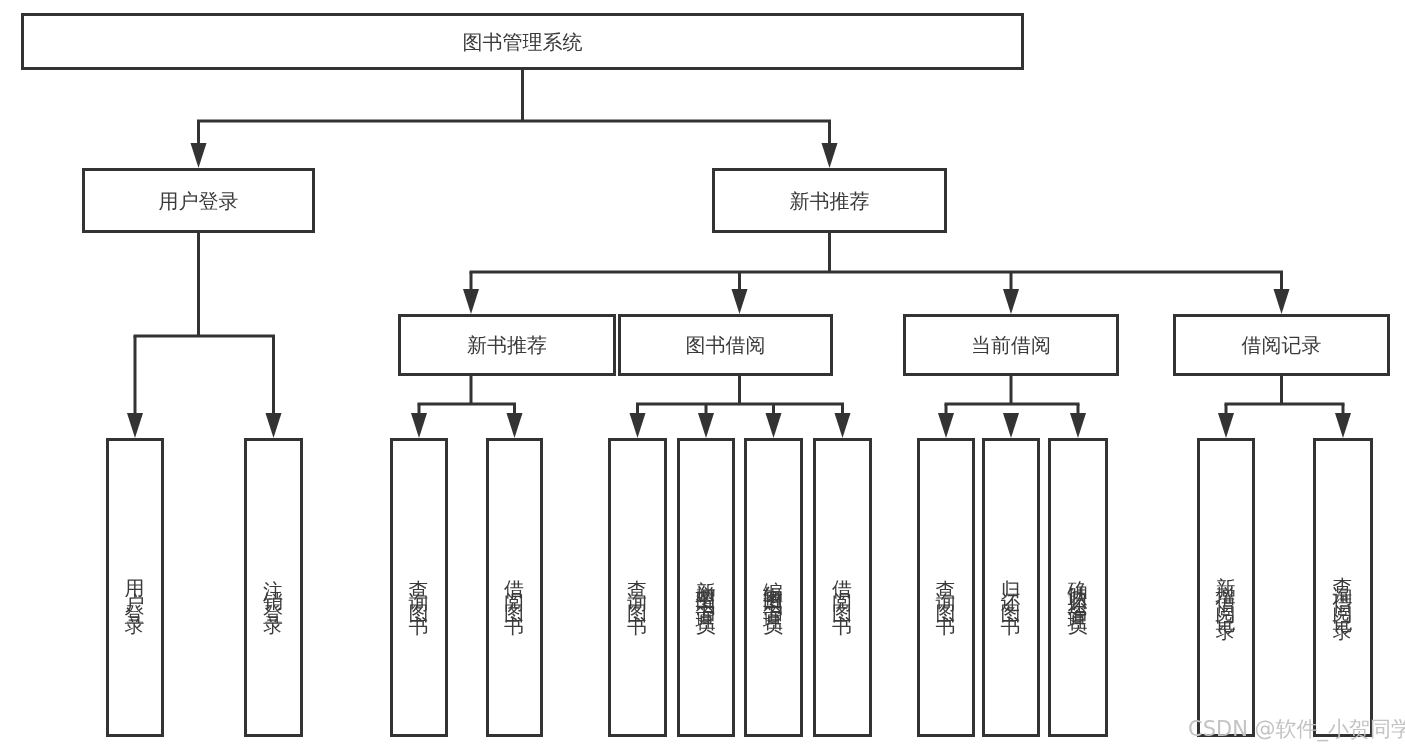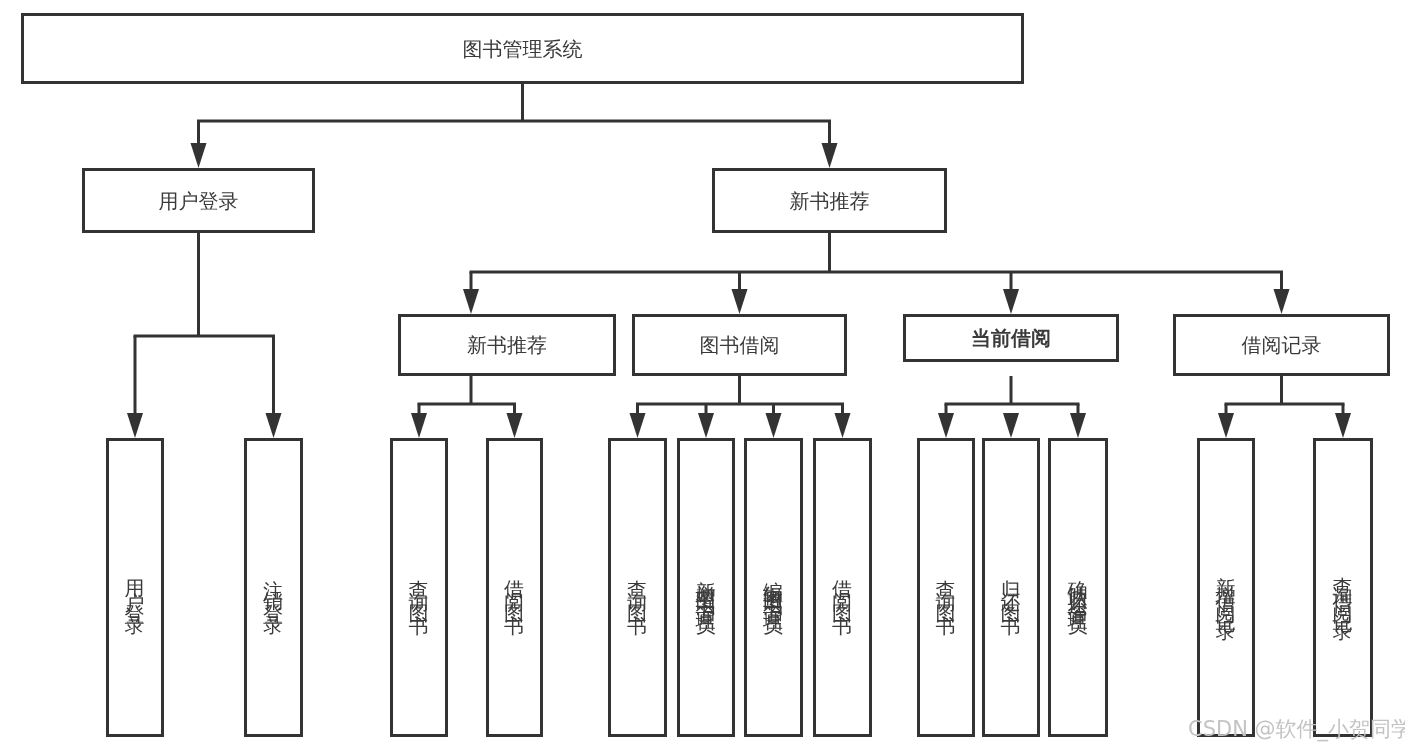--- a/index.html
+++ b/index.html
@@ -36,28 +36,28 @@
   .leaf .lbl {
     writing-mode: vertical-rl;
     text-orientation: mixed;
     white-space: normal;
   }
   .ls4  { letter-spacing: 12px; }
   .ls6  { letter-spacing: 9px; }
   .ls10 { letter-spacing: 5px; }
 
   
-  #n-root   { left: 21px;   top: 13px;  width: 1003px; height: 71px; justify-content: center; }
+  #n-root   { left: 21px;   top: 13px;  width: 1003px; height: 57px; justify-content: center; }
   
   #n-login  { left: 82px;   top: 168px; width: 233px;  height: 65px; }
   #n-mgmt   { left: 712px;  top: 168px; width: 235px;  height: 65px; }
   
   #n-rec    { left: 362px;  top: 314px; width: 218px;  height: 62px; margin-left: 36px; }
-  #n-bor    { left: 632px;  top: 314px; width: 215px;  height: 62px; }
-  #n-cur    { left: 903px;  top: 314px; width: 216px;  height: 48px; font-weight: bold; }
+  #n-bor    { left: 618px;  top: 314px; width: 215px;  height: 62px; }
+  #n-cur    { left: 903px;  top: 314px; width: 216px;  height: 62px; }
   #n-rcd    { left: 1173px; top: 314px; width: 217px;  height: 62px; }
   
   #l-login-0 { left: 106px;  top: 438px; width: 58px; height: 299px; }
   #l-login-1 { left: 244px;  top: 438px; width: 59px; height: 299px; }
   #l-rec-0   { left: 390px;  top: 438px; width: 58px; height: 299px; }
   #l-rec-1   { left: 486px;  top: 438px; width: 57px; height: 299px; }
   #l-bor-0   { left: 608px;  top: 438px; width: 59px; height: 299px; }
   #l-bor-1   { left: 677px;  top: 438px; width: 58px; height: 299px; }
   #l-bor-2   { left: 744px;  top: 438px; width: 59px; height: 299px; }
   #l-bor-3   { left: 813px;  top: 438px; width: 59px; height: 299px; }

